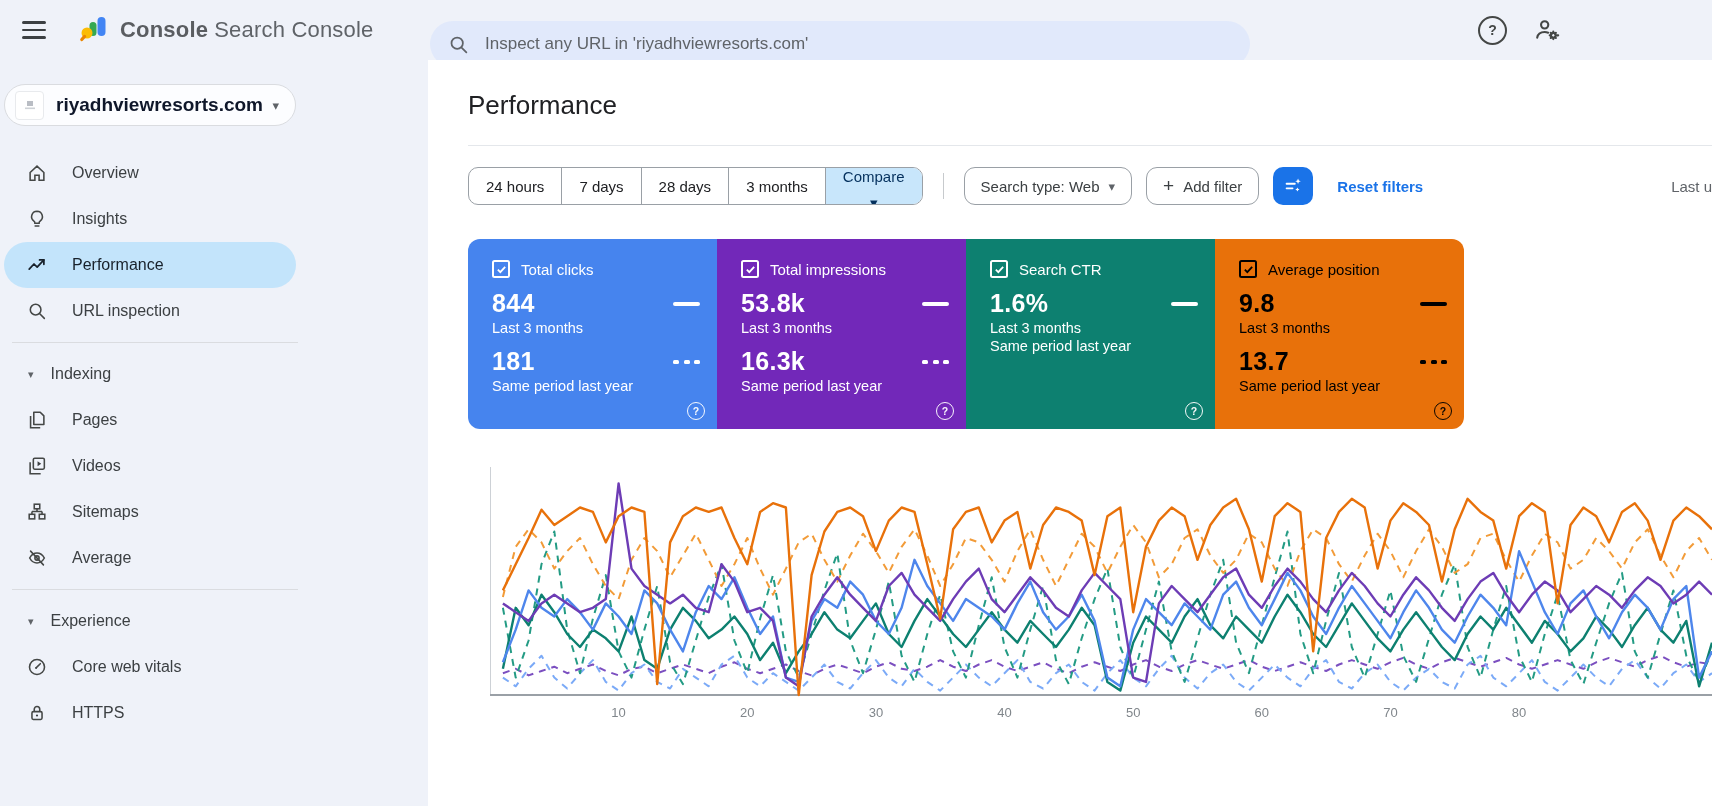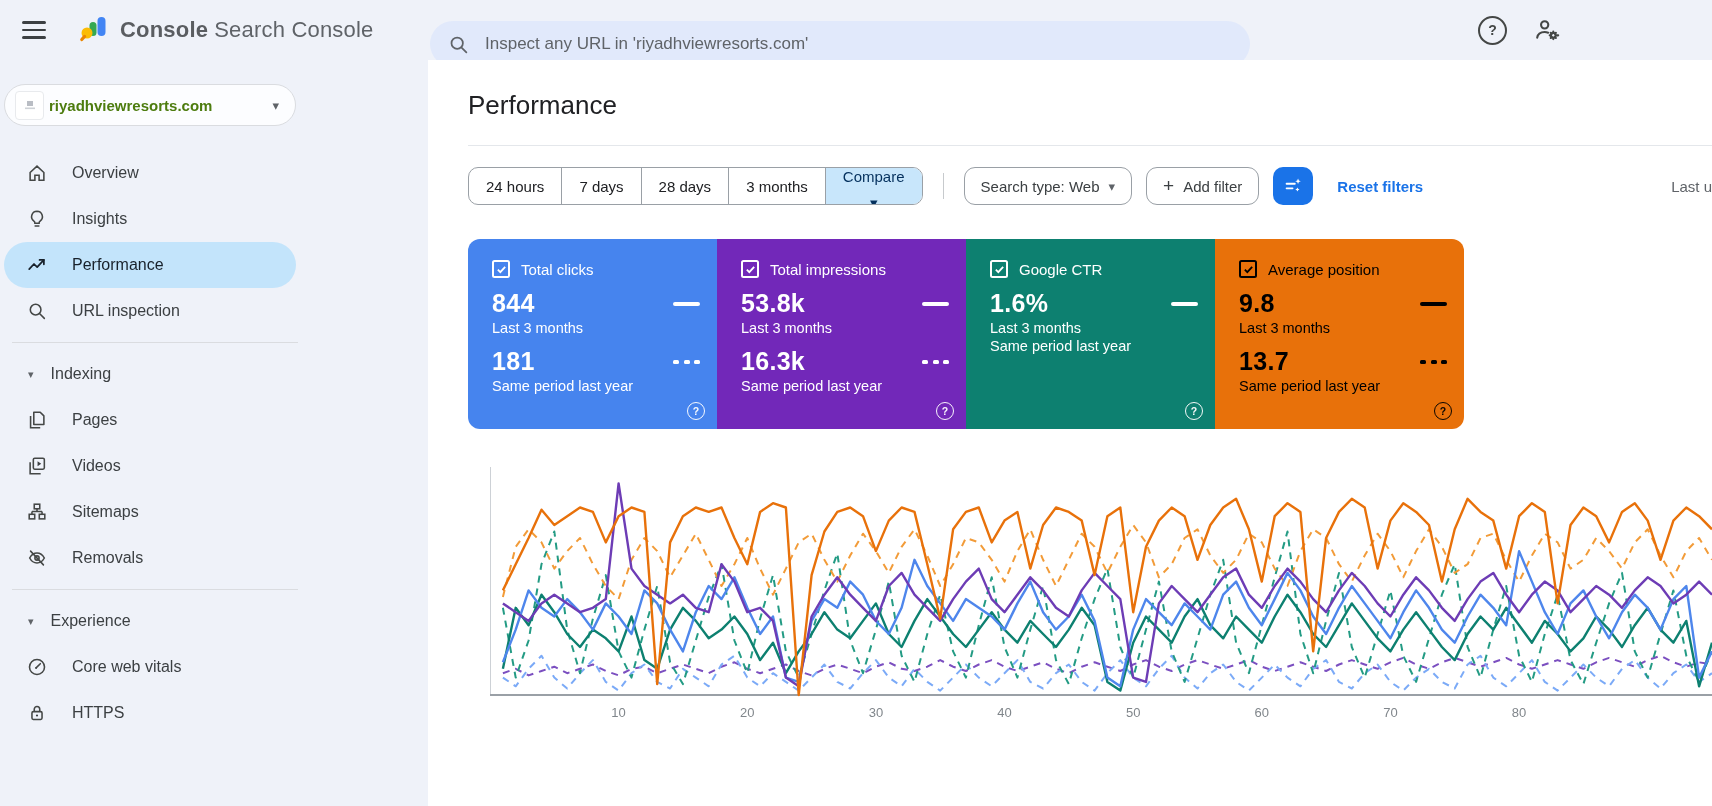--- a/index.html
+++ b/index.html
@@ -20,21 +20,21 @@
   .searchbar input::placeholder{color:#5f6368;opacity:1;}
   .topbar-right{position:absolute;left:1478px;top:0;height:60px;display:flex;align-items:center;gap:26px;}
   .help-circle{width:25px;height:25px;border:2px solid #444746;border-radius:50%;display:flex;align-items:center;justify-content:center;font-size:14px;font-weight:700;color:#444746;cursor:pointer;}
   
   .content-row{display:flex;height:746px;}
   .sidebar{width:428px;background:#eff2f9;box-sizing:border-box;padding-top:24px;flex:none;}
   .main{flex:1;background:#ffffff;padding-left:40px;box-sizing:border-box;position:relative;overflow:hidden;}
   
   .property{margin-left:4px;width:292px;height:42px;border:1px solid #dadce0;border-radius:22px;background:#fcfdff;display:flex;align-items:center;padding:0 16px 0 10px;box-sizing:border-box;cursor:pointer;}
   .favicon{width:27px;height:27px;background:#ffffff;border:1px solid #e8eaed;border-radius:4px;display:flex;align-items:center;justify-content:center;}
-  .prop-name{margin-left:5px;font-size:15px;font-weight:700;color:#4d7c0f;}
+  .prop-name{margin-left:12px;font-size:19px;font-weight:700;color:#0f172a;}
   .chev{margin-left:auto;color:#5f6368;font-size:13px;}
   .nav{margin-top:24px;}
   .nav-item{margin-left:4px;width:292px;height:46px;display:flex;align-items:center;padding-left:22px;gap:24px;font-size:16px;color:#3c4043;box-sizing:border-box;border-radius:23px;cursor:pointer;}
   .nav-item svg{flex:none;stroke:#444746;}
   .nav-item.selected{background:#c3e4fb;color:#18212b;}
   .nav-item.selected svg{stroke:#18212b;}
   .side-divider{height:1px;background:#dadce0;margin:8px 12px 8px 12px;width:286px;}
   .group-head{height:46px;display:flex;align-items:center;padding-left:28px;gap:17px;font-size:16px;color:#3c4043;cursor:pointer;}
   .group-head .tri{font-size:11px;color:#5f6368;}
   
@@ -178,21 +178,21 @@
             <rect x="14.5" y="14.5" width="6" height="5"></rect>
           </svg>
         <span>Sitemaps</span>
       </div>
       <div class="nav-item">
         <svg width="22" height="22" viewBox="0 0 24 24" fill="none" stroke-width="1.7">
             <path d="M4 12s3-5.5 8-5.5 8 5.5 8 5.5-3 5.5-8 5.5S4 12 4 12z"></path>
             <circle cx="12" cy="12" r="2.3"></circle>
             <path d="M5 4.5l14 15" stroke-linecap="round"></path>
           </svg>
-        <span>Removals</span>
+        <span>Average</span>
       </div>
 
       <div class="side-divider"></div>
 
       <div class="group-head">
         <span class="tri">▾</span>
         <span>Experience</span>
       </div>
       <div class="nav-item">
         <svg width="22" height="22" viewBox="0 0 24 24" fill="none" stroke-width="1.7">
@@ -301,21 +301,21 @@
         <div class="card-help">?</div>
       </div>
 
       <div class="card" style="background-color: rgb(13, 128, 112); color: rgb(255, 255, 255);">
         <div class="card-head">
           <span class="cbx">
               <svg width="11" height="11" viewBox="0 0 12 12" fill="none" stroke="currentColor" stroke-width="2">
                 <path d="M2 6.2l2.7 2.7L10 3.2"></path>
               </svg>
             </span>
-          <span>Google CTR</span>
+          <span>Search CTR</span>
         </div>
         <div class="metric">
             <span class="val">1.6%</span>
             <span class="dash-solid"></span>
           </div>
         <div class="period">Last 3 months</div>
         <div class="period">Same period last year</div>
         <div class="card-help">?</div>
       </div>
 

